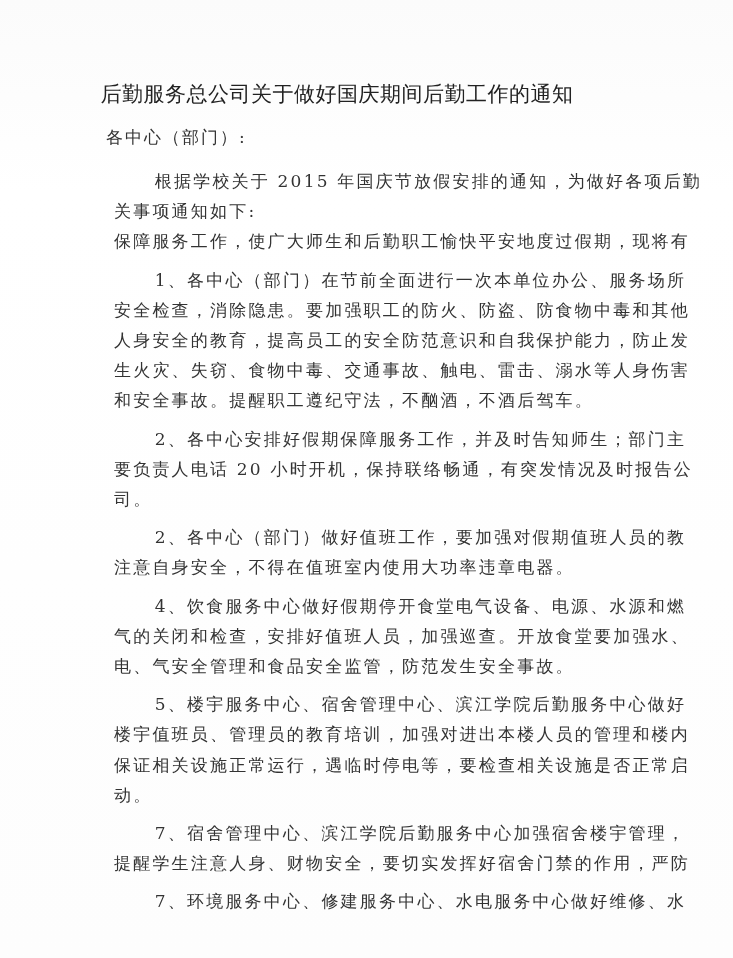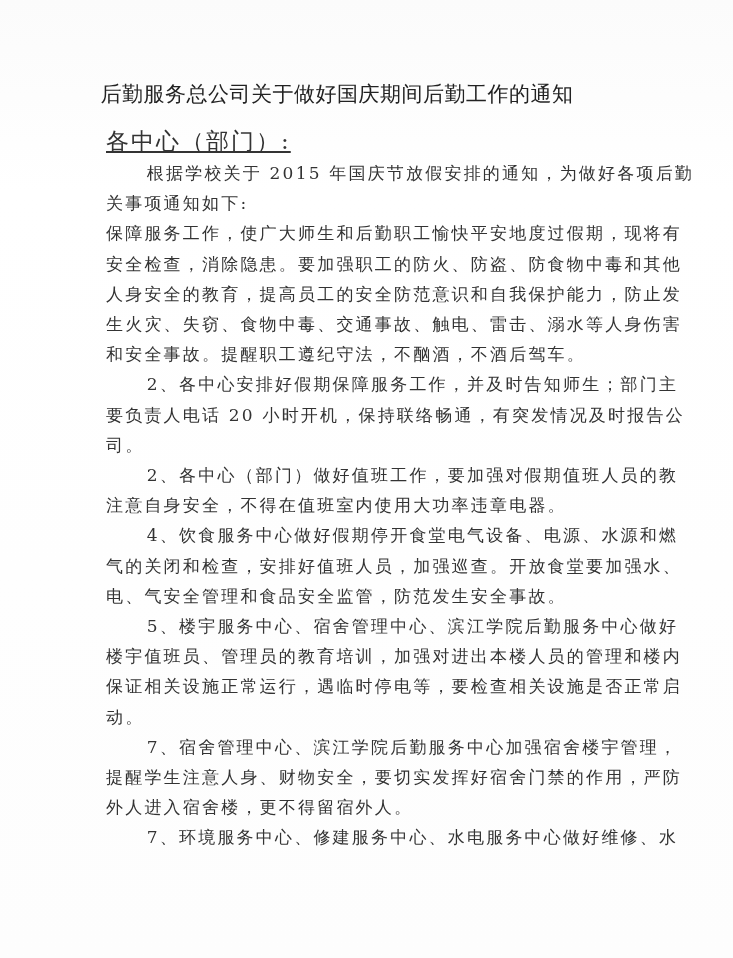--- a/index.html
+++ b/index.html
@@ -31,33 +31,32 @@
     font-size: 21px;
     letter-spacing: 0.5px;
     color: #222;
     margin: 0;
     font-weight: normal;
   }
   .salutation {
     position: absolute;
     left: 106px;
     top: 126px;
-    font-size: 23px;
+    font-size: 17px;
     letter-spacing: 2px;
     color: #333;
-    text-decoration: underline;
   }
   .body-text {
     position: absolute;
     left: 106px;
     top: 158px;
     width: 566px;
   }
   .para {
-    margin: 0;
+    margin: 8px;
     font-size: 17px;
     line-height: 30.2px;
     letter-spacing: 2.2px;
     text-indent: 2.4em;
     color: #333;
     text-align: justify;
     text-align-last: left;
   }
   .line {
     display: block;
@@ -73,20 +72,21 @@
 
   <div class="salutation">各中心（部门）:</div>
 
   <div class="body-text">
     <p class="para">
       <span class="line">根据学校关于 2015 年国庆节放假安排的通知，为做好各项后勤</span>
       <span class="line cont">关事项通知如下:</span>
       <span class="line cont">保障服务工作，使广大师生和后勤职工愉快平安地度过假期，现将有</span>
     </p>
     <p class="para">
+      <span class="line">1、各中心（部门）在节前全面进行一次本单位办公、服务场所</span>
       <span class="line cont">安全检查，消除隐患。要加强职工的防火、防盗、防食物中毒和其他</span>
       <span class="line cont">人身安全的教育，提高员工的安全防范意识和自我保护能力，防止发</span>
       <span class="line cont">生火灾、失窃、食物中毒、交通事故、触电、雷击、溺水等人身伤害</span>
       <span class="line cont">和安全事故。提醒职工遵纪守法，不酗酒，不酒后驾车。</span>
     </p>
     <p class="para">
       <span class="line">2、各中心安排好假期保障服务工作，并及时告知师生；部门主</span>
       <span class="line cont">要负责人电话 20 小时开机，保持联络畅通，有突发情况及时报告公</span>
       <span class="line cont">司。</span>
     </p>
@@ -101,19 +101,18 @@
     </p>
     <p class="para">
       <span class="line">5、楼宇服务中心、宿舍管理中心、滨江学院后勤服务中心做好</span>
       <span class="line cont">楼宇值班员、管理员的教育培训，加强对进出本楼人员的管理和楼内</span>
       <span class="line cont">保证相关设施正常运行，遇临时停电等，要检查相关设施是否正常启</span>
       <span class="line cont">动。</span>
     </p>
     <p class="para">
       <span class="line">7、宿舍管理中心、滨江学院后勤服务中心加强宿舍楼宇管理，</span>
       <span class="line cont">提醒学生注意人身、财物安全，要切实发挥好宿舍门禁的作用，严防</span>
-      <span class="line cont">外人进入宿舍楼，更不得留宿外人。</span>
     </p>
     <p class="para">
       <span class="line">7、环境服务中心、修建服务中心、水电服务中心做好维修、水</span>
     </p>
   </div>
 </div>
 
 </body></html>

